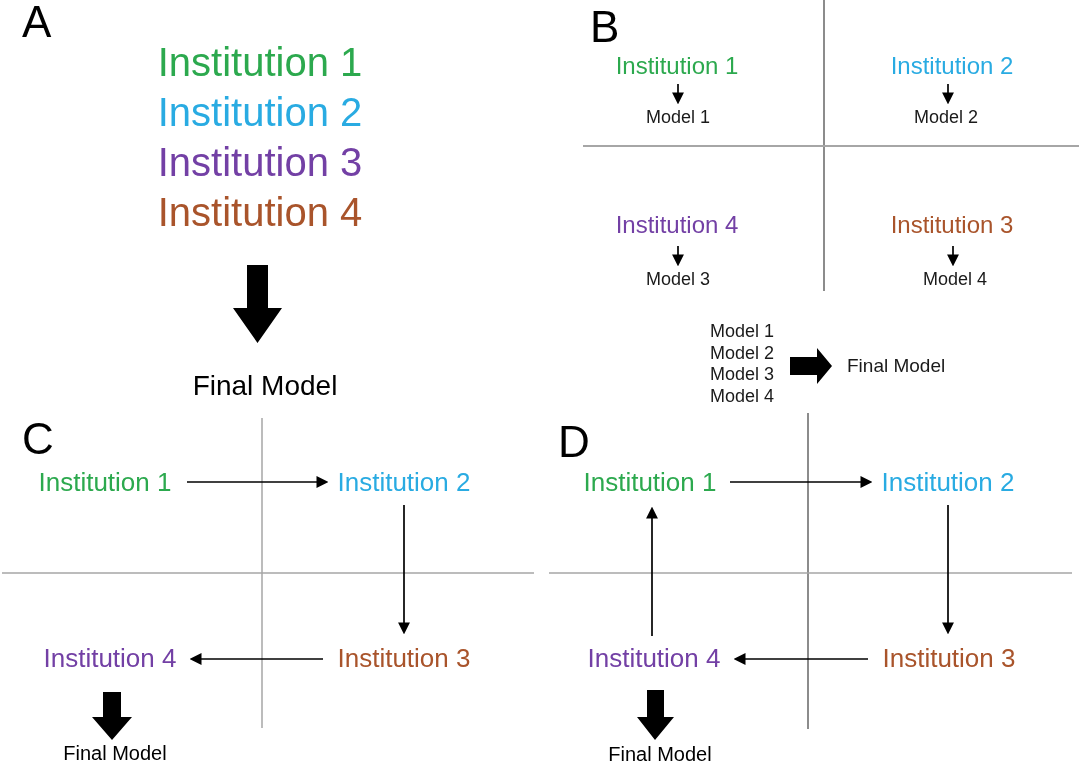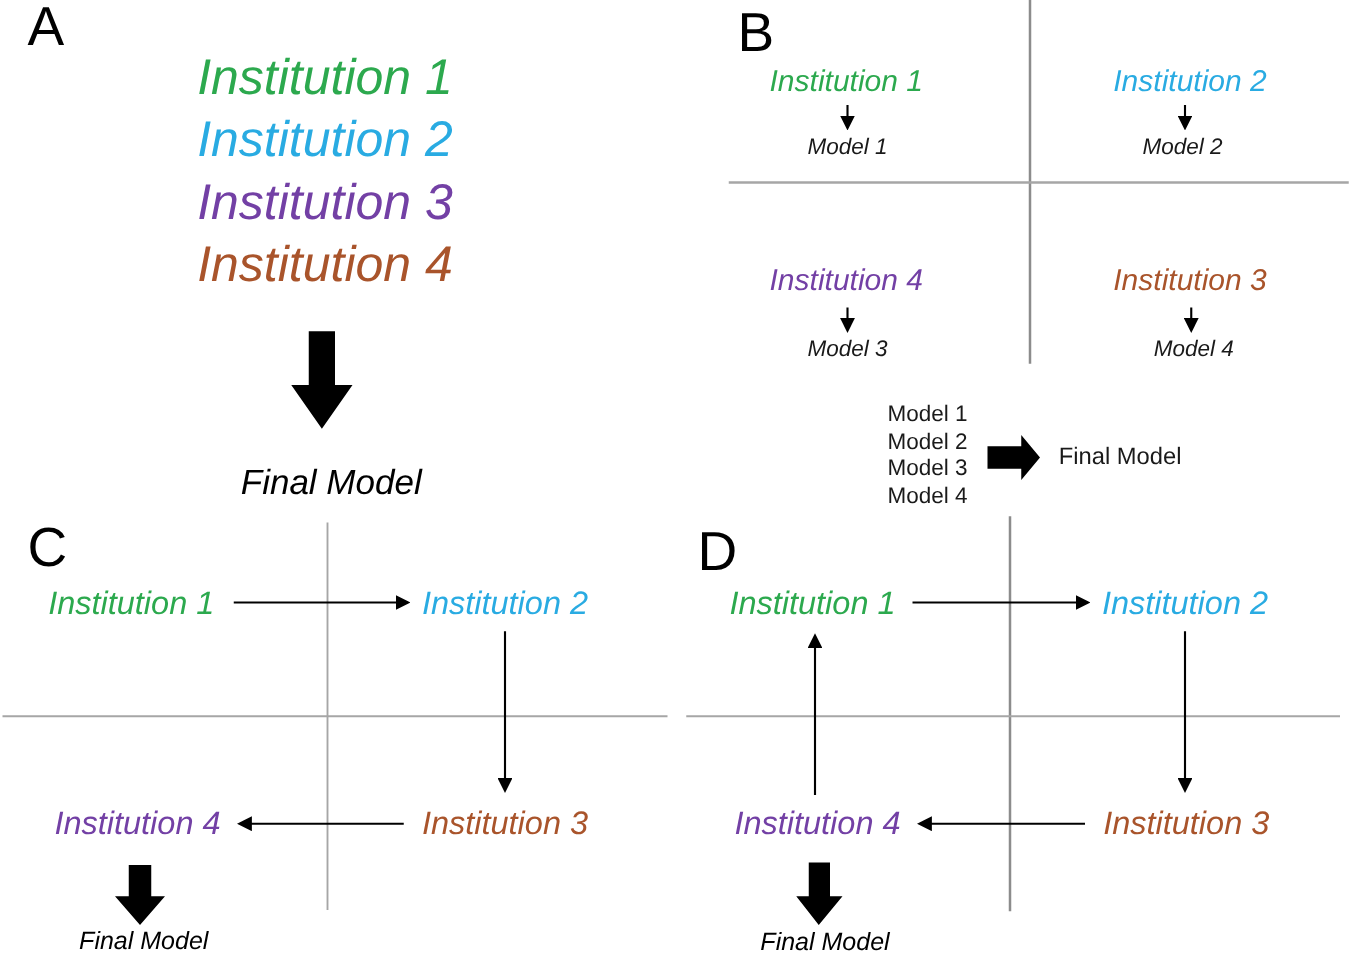--- a/index.html
+++ b/index.html
@@ -10,21 +10,21 @@
   .figure {
     position: relative;
     width: 1080px;
     height: 765px;
     background: #ffffff;
     font-family: "Liberation Sans", sans-serif;
     color: #000000;
     overflow: hidden;
   }
   .abs { position: absolute; }
-  .center { text-align: center; font-style: italic; }
+  .center { text-align: center; }
   .panel-label {
     font-size: 44px;
     line-height: 44px;
     font-weight: 400;
     color: #000000;
   }
   .inst-a {
     font-size: 40px;
     line-height: 50px;
     font-weight: 400;

